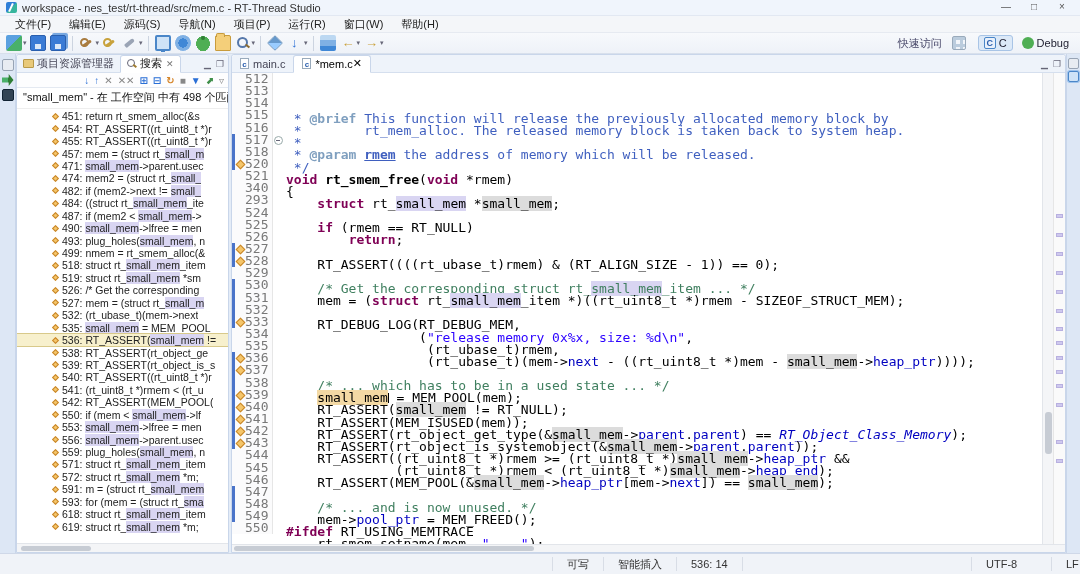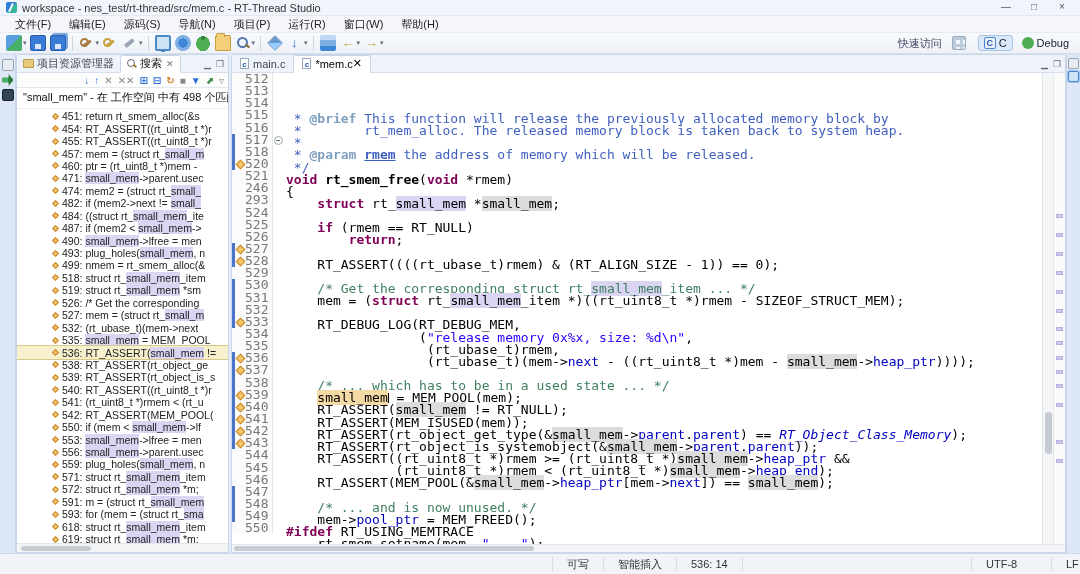--- a/index.html
+++ b/index.html
@@ -259,25 +259,20 @@
           <span class="sr-num">455:</span>
           <span class="sr-text"><span>RT_ASSERT((rt_uint8_t *)r</span></span>
         </div>
         <div class="sr">
           <span class="sr-dia"></span>
           <span class="sr-num">457:</span>
           <span class="sr-text"><span>mem = (struct rt_</span><span class="sr-hl">small_m</span></span>
         </div>
         <div class="sr">
           <span class="sr-dia"></span>
-          <span class="sr-num">460:</span>
-          <span class="sr-text"><span>ptr = (rt_uint8_t *)mem -</span></span>
-        </div>
-        <div class="sr">
-          <span class="sr-dia"></span>
           <span class="sr-num">471:</span>
           <span class="sr-text"><span class="sr-hl">small_mem</span><span>-&gt;parent.usec</span></span>
         </div>
         <div class="sr">
           <span class="sr-dia"></span>
           <span class="sr-num">474:</span>
           <span class="sr-text"><span>mem2 = (struct rt_</span><span class="sr-hl">small_</span></span>
         </div>
         <div class="sr">
           <span class="sr-dia"></span>
@@ -447,21 +442,21 @@
       <div class="code-scroll">
           <div class="cl"><span class="cl-ruler"></span><span class="cl-num">512</span><span class="cl-fold"></span><span class="cl-code"><span class="tk-doc"> * </span><span class="tk-tag">@brief</span><span class="tk-doc"> This function will release the previously allocated memory block by</span></span></div>
           <div class="cl"><span class="cl-ruler"></span><span class="cl-num">513</span><span class="cl-fold"></span><span class="cl-code"><span class="tk-doc"> *        rt_mem_alloc. The released memory block is taken back to system heap.</span></span></div>
           <div class="cl"><span class="cl-ruler"></span><span class="cl-num">514</span><span class="cl-fold"></span><span class="cl-code"><span class="tk-doc"> *</span></span></div>
           <div class="cl"><span class="cl-ruler"></span><span class="cl-num">515</span><span class="cl-fold"></span><span class="cl-code"><span class="tk-doc"> * </span><span class="tk-tag">@param</span><span class="tk-doc"> </span><span class="tk-docp">rmem</span><span class="tk-doc"> the address of memory which will be released.</span></span></div>
           <div class="cl"><span class="cl-ruler"></span><span class="cl-num">516</span><span class="cl-fold"></span><span class="cl-code"><span class="tk-doc"> */</span></span></div>
           <div class="cl"><span class="cl-ruler ch"></span><span class="cl-num">517</span><span class="cl-fold minus"></span><span class="cl-code"><span class="tk-kw">void</span><span class="tk-pln"> </span><span class="tk-fn">rt_smem_free</span><span class="tk-pln">(</span><span class="tk-kw">void</span><span class="tk-pln"> *rmem)</span></span></div>
           <div class="cl"><span class="cl-ruler ch"></span><span class="cl-num">518</span><span class="cl-fold"></span><span class="cl-code"><span class="tk-pln">{</span></span></div>
           <div class="cl"><span class="cl-ruler ch mk"></span><span class="cl-num">520</span><span class="cl-fold"></span><span class="cl-code"><span class="tk-pln">    </span><span class="tk-kw">struct</span><span class="tk-pln"> rt_</span><span class="tk-pln bg-hl">small_mem</span><span class="tk-pln"> *</span><span class="tk-pln bg-occ">small_mem</span><span class="tk-pln">;</span></span></div>
           <div class="cl"><span class="cl-ruler"></span><span class="cl-num">521</span><span class="cl-fold"></span><span class="cl-code"></span></div>
-          <div class="cl"><span class="cl-ruler"></span><span class="cl-num">246</span><span class="cl-fold"></span><span class="cl-code"><span class="tk-pln">    </span><span class="tk-kw">if</span><span class="tk-pln"> (rmem == RT_NULL)</span></span></div>
+          <div class="cl"><span class="cl-ruler"></span><span class="cl-num">340</span><span class="cl-fold"></span><span class="cl-code"><span class="tk-pln">    </span><span class="tk-kw">if</span><span class="tk-pln"> (rmem == RT_NULL)</span></span></div>
           <div class="cl"><span class="cl-ruler"></span><span class="cl-num">293</span><span class="cl-fold"></span><span class="cl-code"><span class="tk-pln">        </span><span class="tk-kw">return</span><span class="tk-pln">;</span></span></div>
           <div class="cl"><span class="cl-ruler"></span><span class="cl-num">524</span><span class="cl-fold"></span><span class="cl-code"></span></div>
           <div class="cl"><span class="cl-ruler"></span><span class="cl-num">525</span><span class="cl-fold"></span><span class="cl-code"><span class="tk-pln">    RT_ASSERT((((rt_ubase_t)rmem) &amp; (RT_ALIGN_SIZE - 1)) == 0);</span></span></div>
           <div class="cl"><span class="cl-ruler"></span><span class="cl-num">526</span><span class="cl-fold"></span><span class="cl-code"></span></div>
           <div class="cl"><span class="cl-ruler ch mk"></span><span class="cl-num">527</span><span class="cl-fold"></span><span class="cl-code"><span class="tk-cmt">    /* Get the corresponding struct rt_</span><span class="tk-cmt bg-hl">small_mem</span><span class="tk-cmt">_item ... */</span></span></div>
           <div class="cl"><span class="cl-ruler ch mk"></span><span class="cl-num">528</span><span class="cl-fold"></span><span class="cl-code"><span class="tk-pln">    mem = (</span><span class="tk-kw">struct</span><span class="tk-pln"> rt_</span><span class="tk-pln bg-hl">small_mem</span><span class="tk-pln">_item *)((rt_uint8_t *)rmem - SIZEOF_STRUCT_MEM);</span></span></div>
           <div class="cl"><span class="cl-ruler"></span><span class="cl-num">529</span><span class="cl-fold"></span><span class="cl-code"></span></div>
           <div class="cl"><span class="cl-ruler ch"></span><span class="cl-num">530</span><span class="cl-fold"></span><span class="cl-code"><span class="tk-pln">    RT_DEBUG_LOG(RT_DEBUG_MEM,</span></span></div>
           <div class="cl"><span class="cl-ruler ch"></span><span class="cl-num">531</span><span class="cl-fold"></span><span class="cl-code"><span class="tk-pln">                 (</span><span class="tk-str">"release memory 0x%x, size: %d\n"</span><span class="tk-pln">,</span></span></div>
           <div class="cl"><span class="cl-ruler ch"></span><span class="cl-num">532</span><span class="cl-fold"></span><span class="cl-code"><span class="tk-pln">                  (rt_ubase_t)rmem,</span></span></div>

